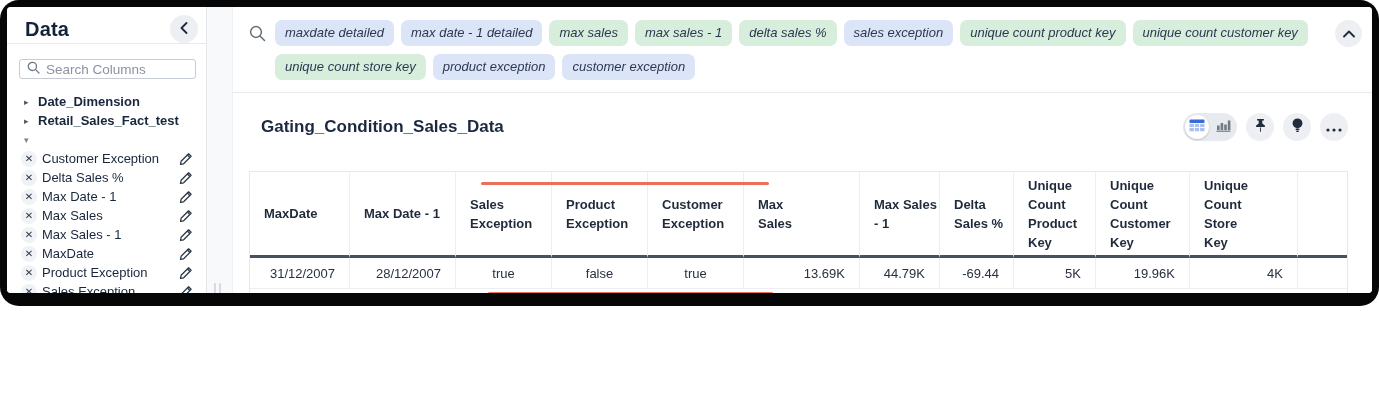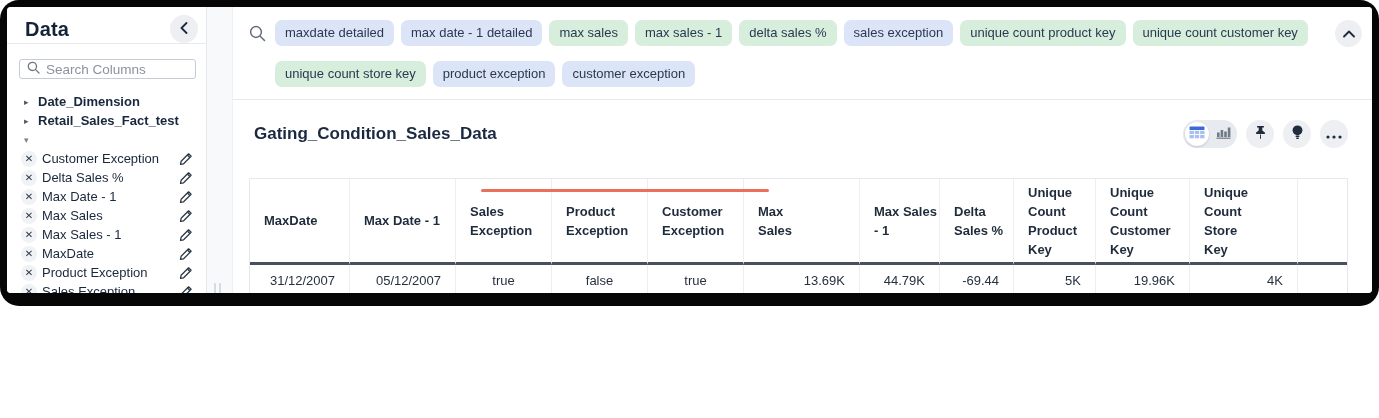--- a/index.html
+++ b/index.html
@@ -29,27 +29,27 @@
 
   
   .gutter { width:26px; flex:0 0 26px; background:#f8f9fb; border-right:1px solid #eef0f3; position:relative; }
   .resize-handle { position:absolute; left:7px; top:276px; display:flex; gap:3px; cursor:col-resize; }
   .resize-handle i { display:block; width:2px; height:20px; background:#d7dade; border-radius:1px; }
 
   
   .main { flex:1; background:#fff; display:flex; flex-direction:column; overflow:hidden; }
   .query-bar { display:flex; align-items:flex-start; padding:13px 10px 12px 16px; border-bottom:1px solid #e7e9ed; }
   .query-search-icon { margin:5px 9px 0 0; flex:0 0 auto; }
-  .chip-list { display:flex; flex-wrap:wrap; gap:15px 7px; max-width:1040px; }
+  .chip-list { display:flex; flex-wrap:wrap; gap:8px 7px; max-width:1040px;font-style:italic; }
   .chip { height:26px; line-height:26px; padding:0 10px; border-radius:7px; font-size:13px; color:#2b3950; white-space:nowrap; cursor:pointer; }
   .chip-blue { background:#dce4f8; }
   .chip-green { background:#d7eedd; }
   .query-collapse { margin-left:auto; flex:0 0 auto; width:27px; height:27px; }
 
-  .widget-head { display:flex; align-items:center; justify-content:space-between; margin:20px 24px 0 21px; }
+  .widget-head { display:flex; align-items:center; justify-content:space-between; margin:20px 24px 0 28px; }
   .widget-title { font-size:17px; font-weight:600; color:#1b2940; }
   .toolbar { display:flex; align-items:center; gap:9px; }
   .view-toggle { display:flex; align-items:center; background:#e7eaef; border-radius:14px; height:28px; padding:2px; gap:2px; }
   .toggle-opt { width:24px; height:24px; border-radius:50%; display:flex; align-items:center; justify-content:center; cursor:pointer; }
   .toggle-opt.active { background:#ffffff; box-shadow:0 1px 2px rgba(20,30,50,.18); }
   .tool-btn { width:28px; height:28px; border-radius:50%; background:#edeff3; border:none; display:flex; align-items:center; justify-content:center; cursor:pointer; }
 
   .table-card { position:relative; margin:30px 24px 0 16px; border:1px solid #e6e8ec; background:#fff; }
   table.dtable { width:100%; border-collapse:separate; border-spacing:0; table-layout:fixed; }
   .dtable thead th { height:86px; vertical-align:middle; text-align:left; padding:0 10px 0 14px; font-size:13px; font-weight:600; line-height:19px; color:#1f2b3b; border-right:1px solid #eceef1; border-bottom:3px solid #46505f; background:#fff; }
@@ -335,21 +335,21 @@
                   <div class="th-label" style="width: 56px;">Unique Count Store Key</div>
                 </th>
                 <th class="al-l">
                   <div class="th-label"></div>
                 </th>
               </tr>
             </thead>
           <tbody>
               <tr>
                 <td class="al-r">31/12/2007</td>
-                <td class="al-r">05/12/2007</td>
+                <td class="al-r">28/12/2007</td>
                 <td class="al-l">true</td>
                 <td class="al-l">false</td>
                 <td class="al-l">true</td>
                 <td class="al-r">13.69K</td>
                 <td class="al-r">44.79K</td>
                 <td class="al-r">-69.44</td>
                 <td class="al-r">5K</td>
                 <td class="al-r">19.96K</td>
                 <td class="al-r">4K</td>
                 <td class="al-l"></td>

